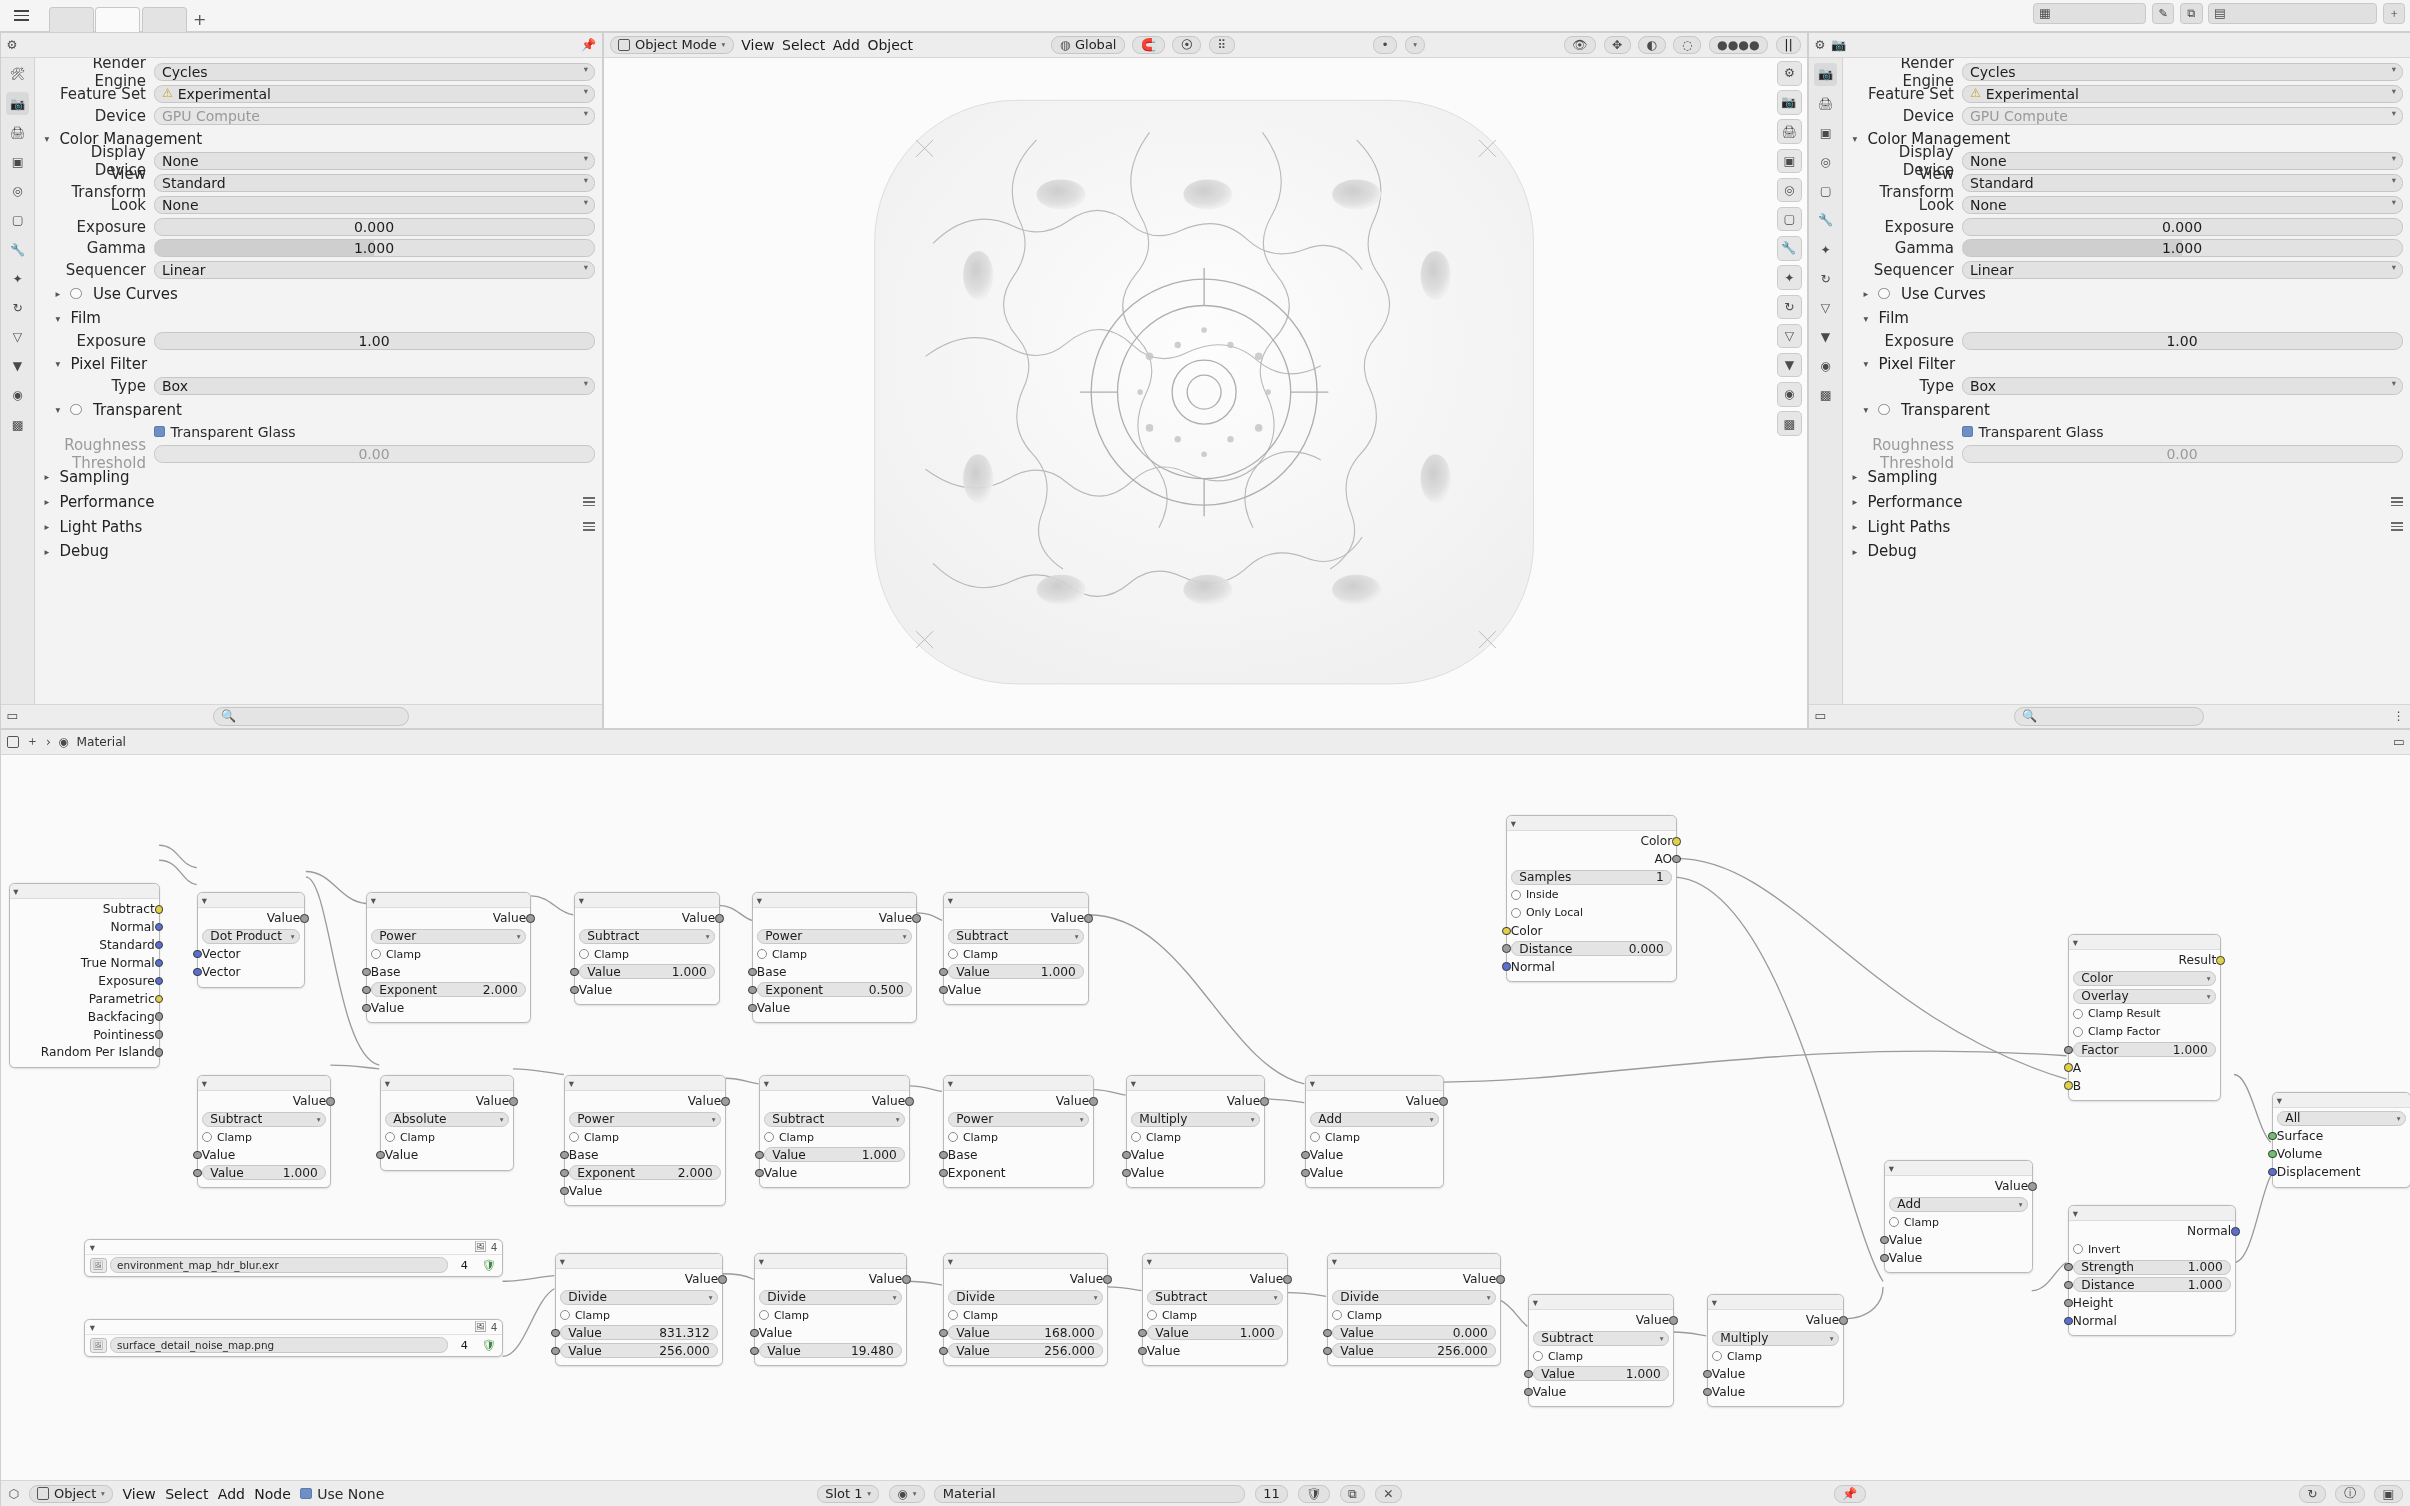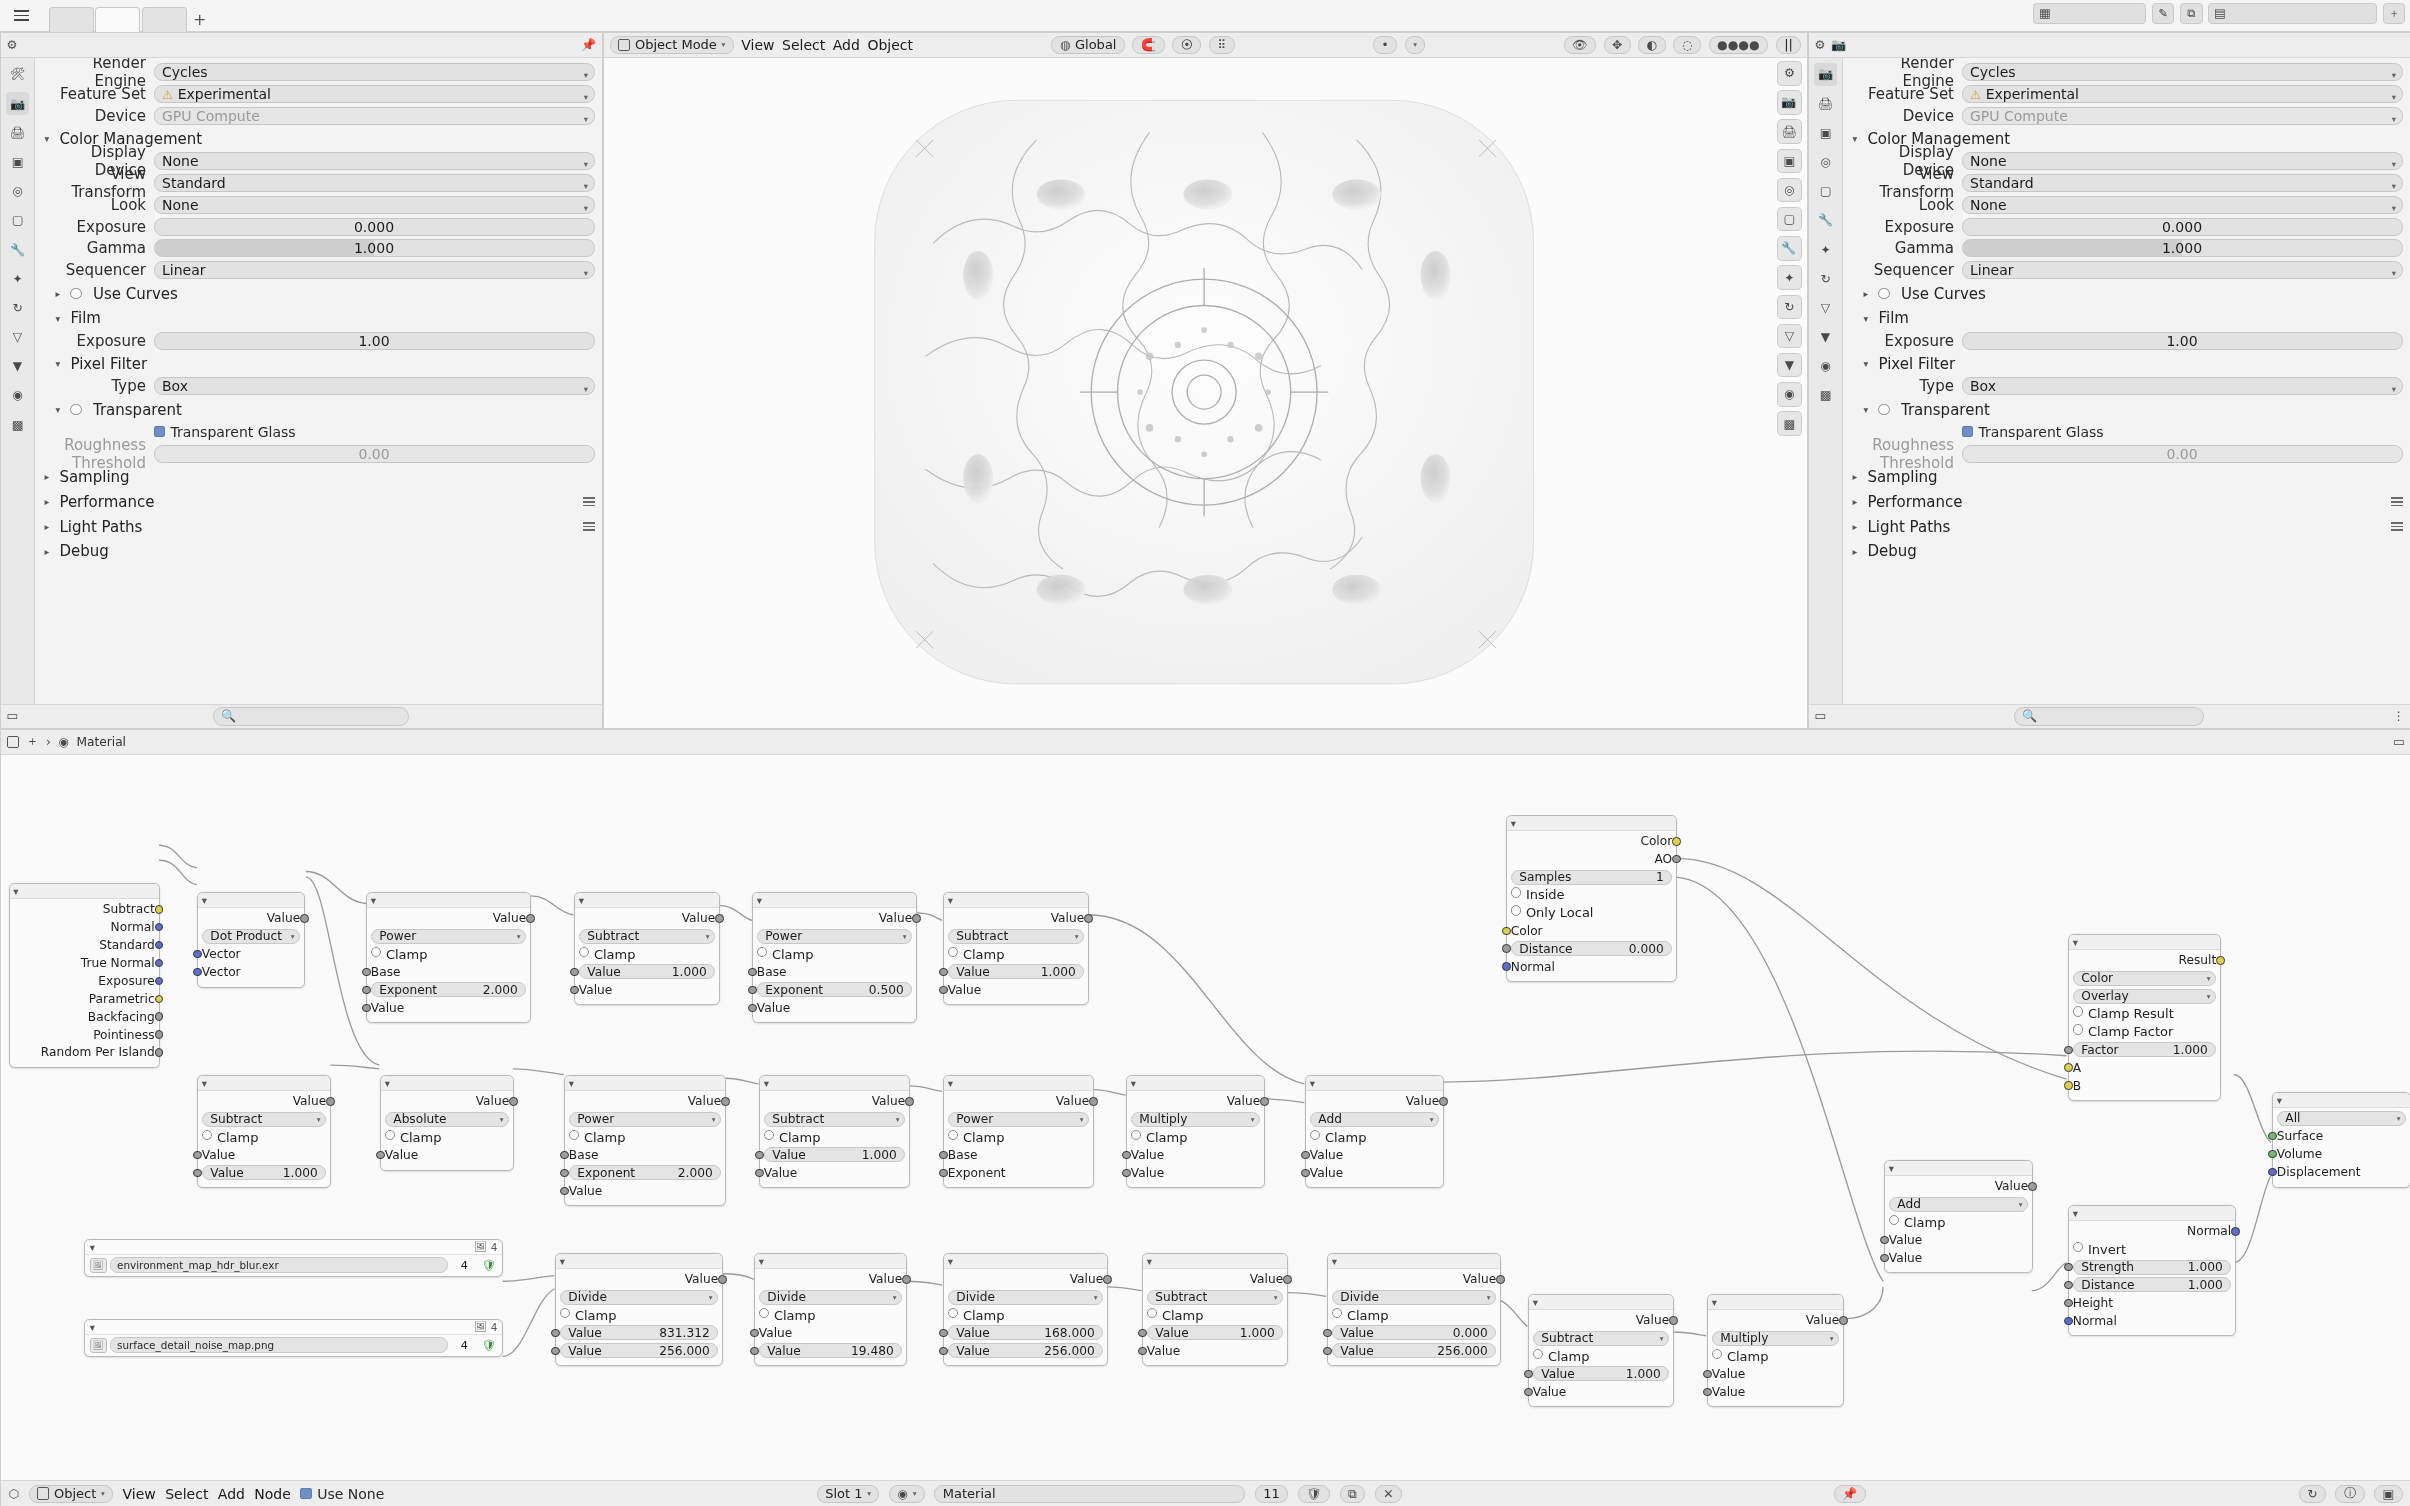--- a/index.html
+++ b/index.html
@@ -55,21 +55,21 @@
   .ptab.active { background:#d9d9d9; }
   .prop-body { position:absolute; left:34px; right:0; top:24.5px; bottom:24.5px;
     overflow:hidden; padding:5.6px 7.5px 0 7.5px; }
   .prop-footer { position:absolute; left:0; right:0; bottom:0; height:24.5px;
     background:#ededed; border-top:0.9px solid #d6d6d6; display:flex;
     align-items:center; gap:7.5px; padding:0 5.6px; }
 
   .row { display:flex; align-items:center; height:18px; margin-bottom:3.8px; }
   .row .lbl { width:111px; text-align:right; padding-right:7.5px; font-size:15px; color:#2b2b2b; }
   .widget { flex:1; height:18px; background:#e2e2e2; border:0.9px solid #c6c6c6;
-    border-radius:8.5px; display:flex; align-items:flex-end; padding:0 7.5px;
+    border-radius:8.5px; display:flex; align-items:flex-start; padding:0 7.5px;
     font-size:14px; color:#1c1c1c; position:relative; }
   .widget.disabled { color:#9a9a9a; background:#e6e6e6; }
   .widget .chev { position:absolute; right:5.6px; font-size:8.5px; color:#666; }
   .widget.num { justify-content:center; }
   .widget.slider { background:linear-gradient(to right,#cfcfcf 0 50%,#e2e2e2 50% 100%); }
   .warn { color:#c9a227; margin-right:4.7px; font-size:12.2px; }
   .sect { display:flex; align-items:center; gap:5.6px; height:21px;
     font-size:15px; color:#232323; margin:3.8px 0 2.8px 1.9px; }
   .sect .tri { font-size:9.4px; color:#555; width:9.4px; }
   .sect.sub { margin-left:13px; }
@@ -129,21 +129,21 @@
   .nfield.two { justify-content:space-between; padding:0 7.5px; }
   .nfield .chev { position:absolute; right:4.7px; font-size:7.5px; color:#666; }
   .sock { position:absolute; width:8.5px; height:8.5px; border-radius:50%;
     border:0.9px solid #3a3a3a; top:3.8px; }
   .sock.l { left:-8.5px; }
   .sock.r { right:-8.5px; }
   .sock.gray   { background:#9d9d9d; }
   .sock.yellow { background:#e0d04a; }
   .sock.blue   { background:#5a6fd0; }
   .sock.green  { background:#6ec06e; }
-  .node-inline-chk { display:flex; align-items:flex-start; font-size:13px; color:#222; }
+  .node-inline-chk { display:flex; align-items:center; font-size:11px; color:#222; }
   .ncircle { width:10.4px; height:10.4px; border:1.3px solid #8d8d8d; border-radius:50%;
     background:#fcfcfc; margin-right:4.7px; display:inline-block; }
   .ncircle.on { background:#fcfcfc; }
 
   svg.wires { position:absolute; left:0; top:0; width:100%; height:100%;
     pointer-events:none; }
 
   
   .tex-node { position:absolute; background:#fbfbfb; border:0.9px solid #b9b9b9;
     border-radius:5.6px; box-shadow:0 0.9px 1.9px rgba(0,0,0,0.12); }

